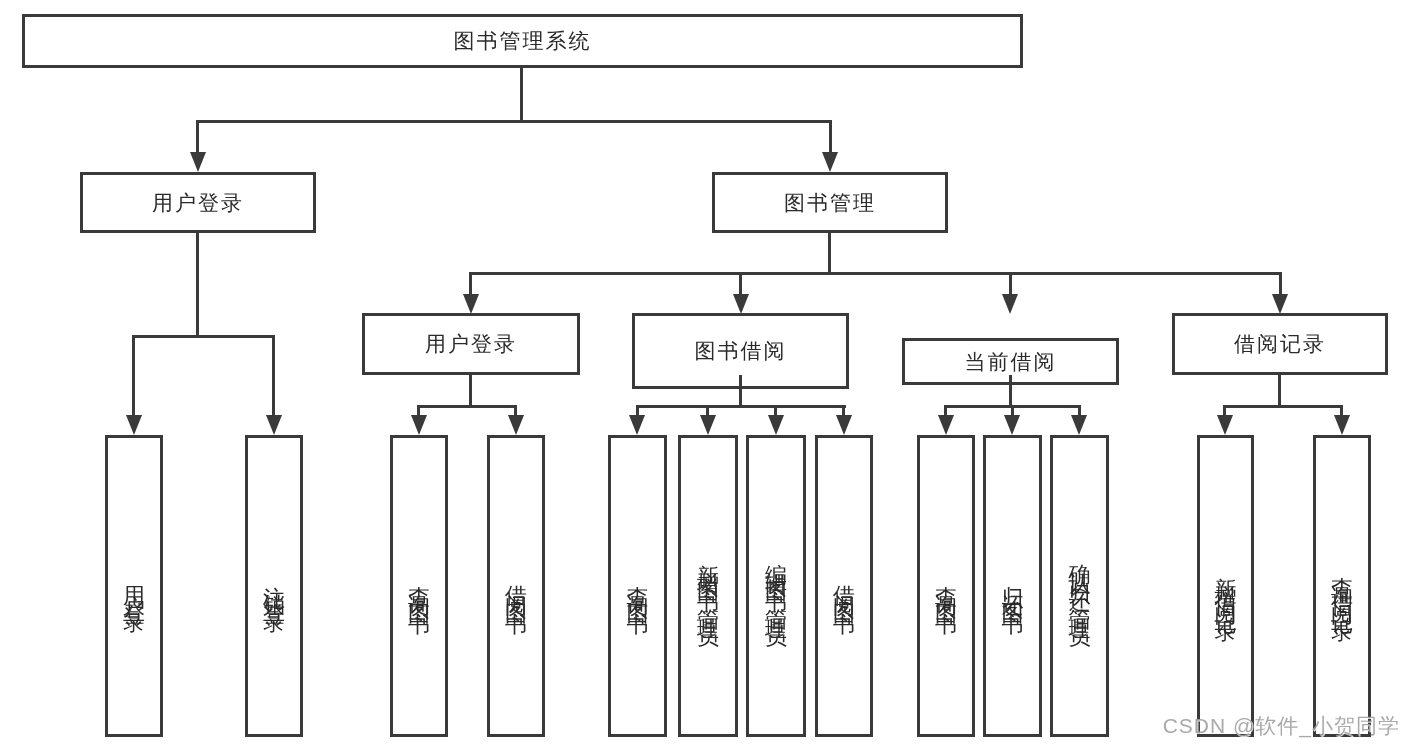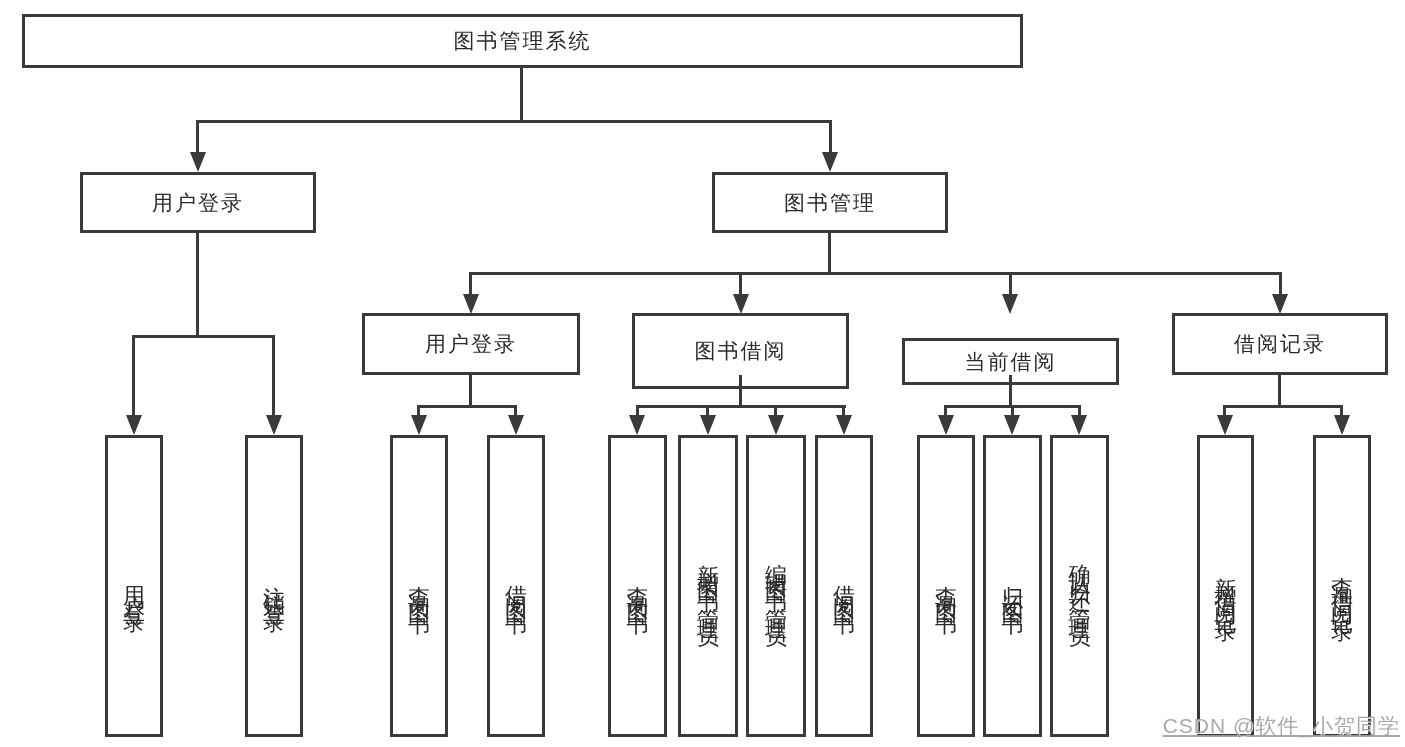--- a/index.html
+++ b/index.html
@@ -45,21 +45,20 @@
   }
   .watermark {
     position: absolute;
     right: 5px;
     top: 712px;
     font-size: 21px;
     letter-spacing: 1px;
     color: rgba(160,160,160,0.9);
     text-shadow: 1px 1px 0 rgba(255,255,255,0.8);
     white-space: nowrap;
-    text-decoration: underline;
   }
 </style>
 </head>
 <body>
 
 <div class="stage">
 
   <div class="node hbox" style="left:22px; top:14px; width:1001px; height:54px;">
     <span>图书管理系统</span>
   </div>

